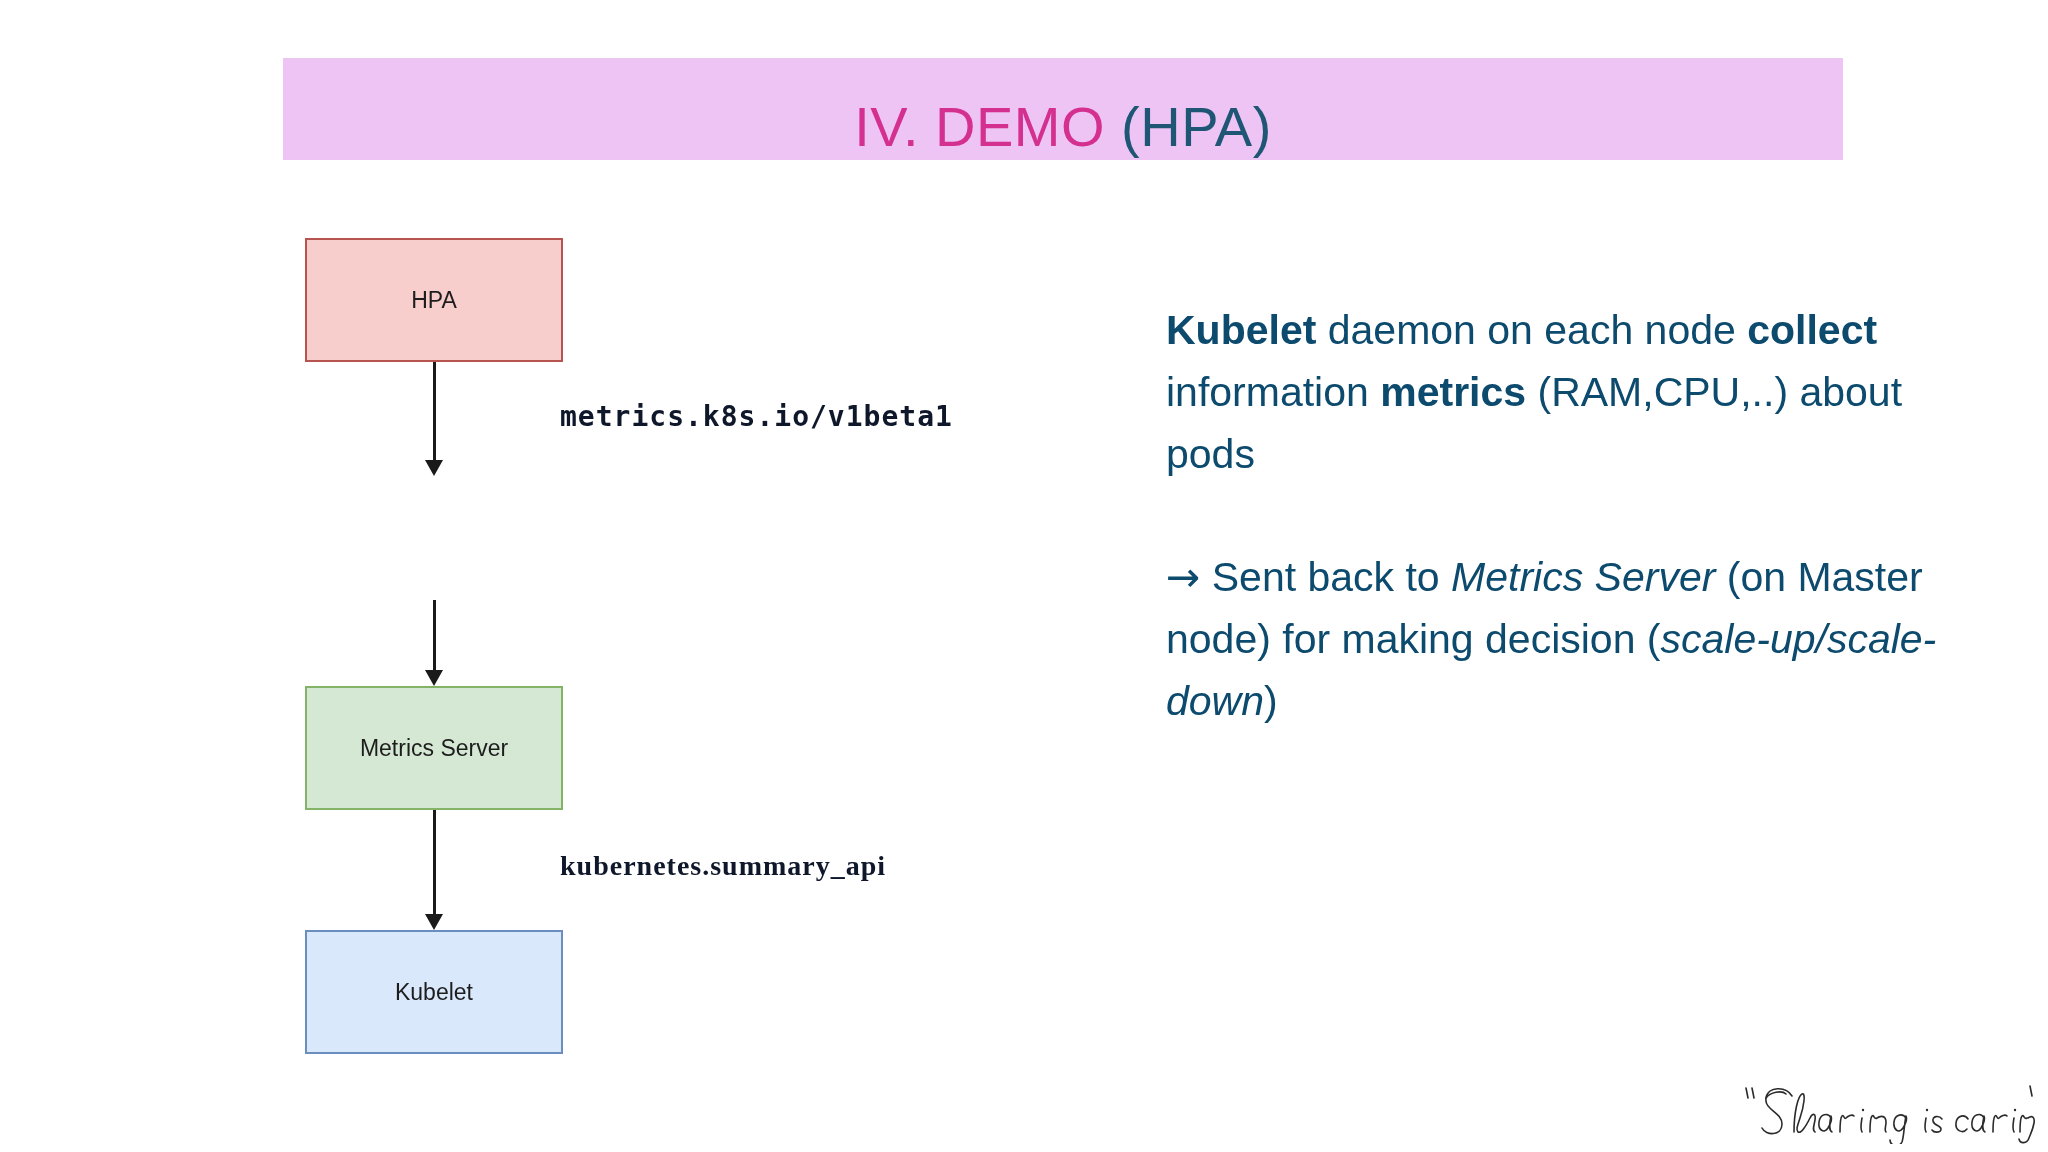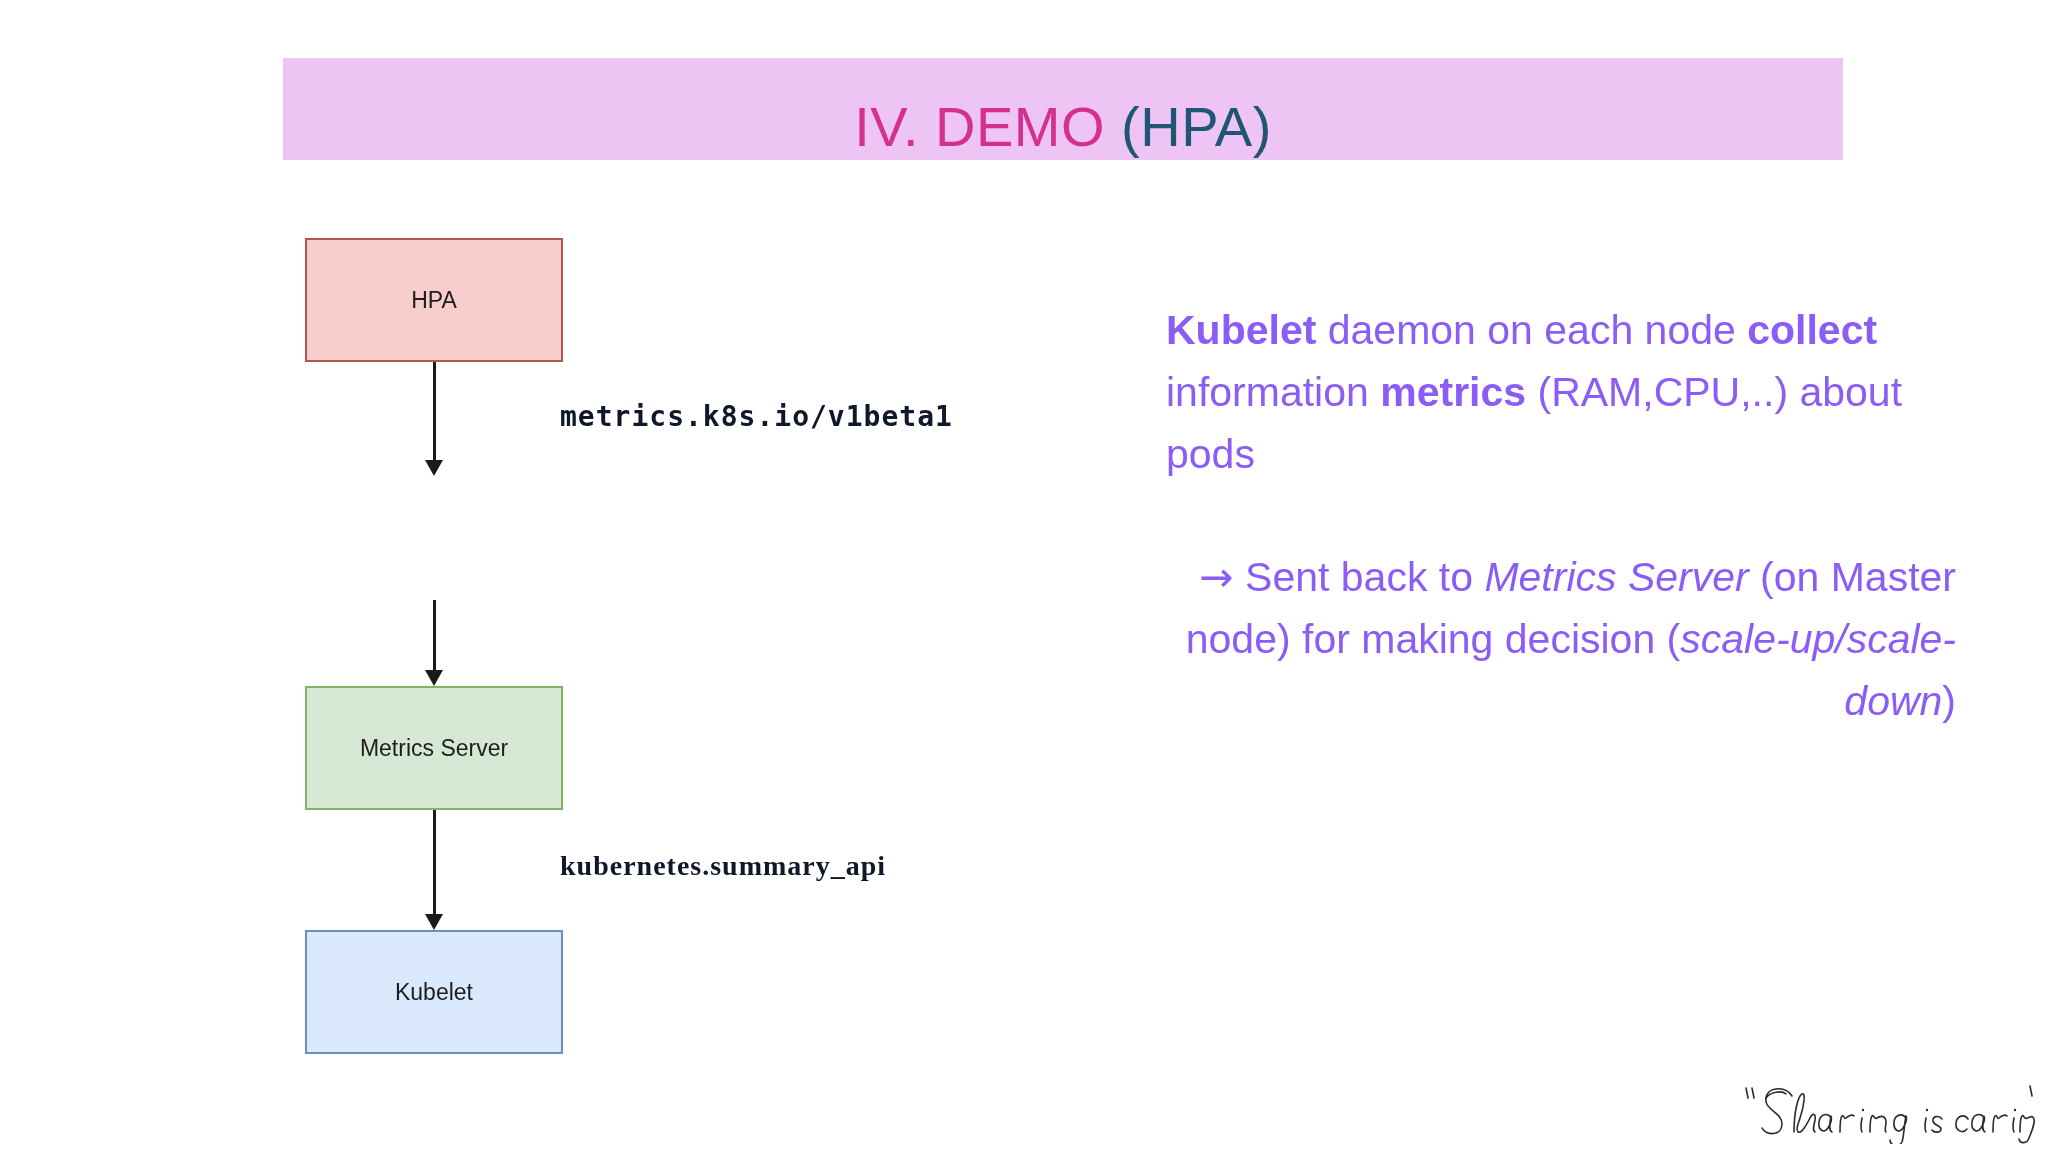--- a/index.html
+++ b/index.html
@@ -119,24 +119,24 @@
   
   #body-text {
     position: absolute;
     left: 1166px;
     top: 258px;
     width: 790px;
   }
   .body-para {
     font-size: 41px;
     line-height: 62px;
-    color: #8b5cf6;
+    color: #0c4a6e;
     font-family: "Liberation Sans", sans-serif;
   }
-  .body-para + .body-para { margin-top: 61px; text-align: right; }
+  .body-para + .body-para { margin-top: 61px; }
   .b  { font-weight: 700; }
   .i  { font-style: italic; }
   .arrow-glyph { font-family: "DejaVu Sans", sans-serif; }
 
   
   #watermark {
     position: absolute;
     left: 1736px;
     top: 1078px;
     width: 300px;

